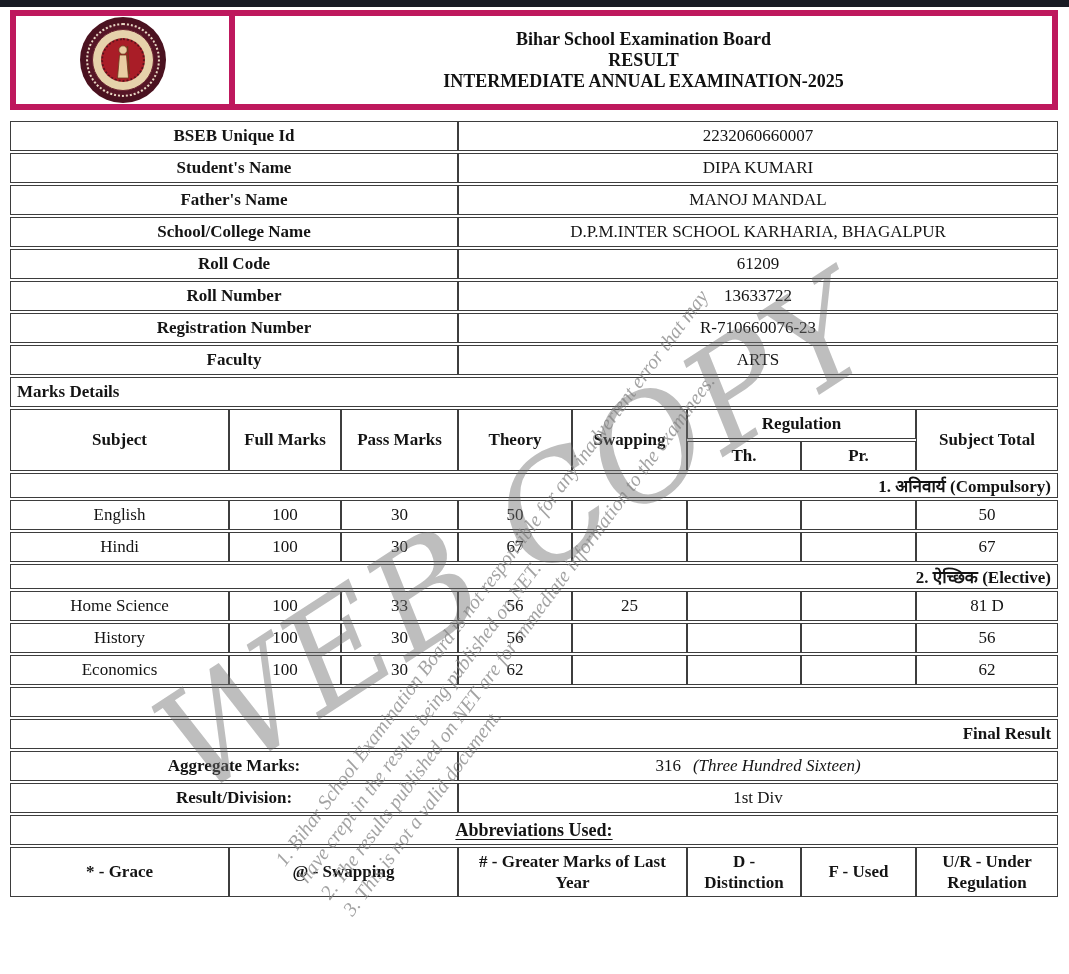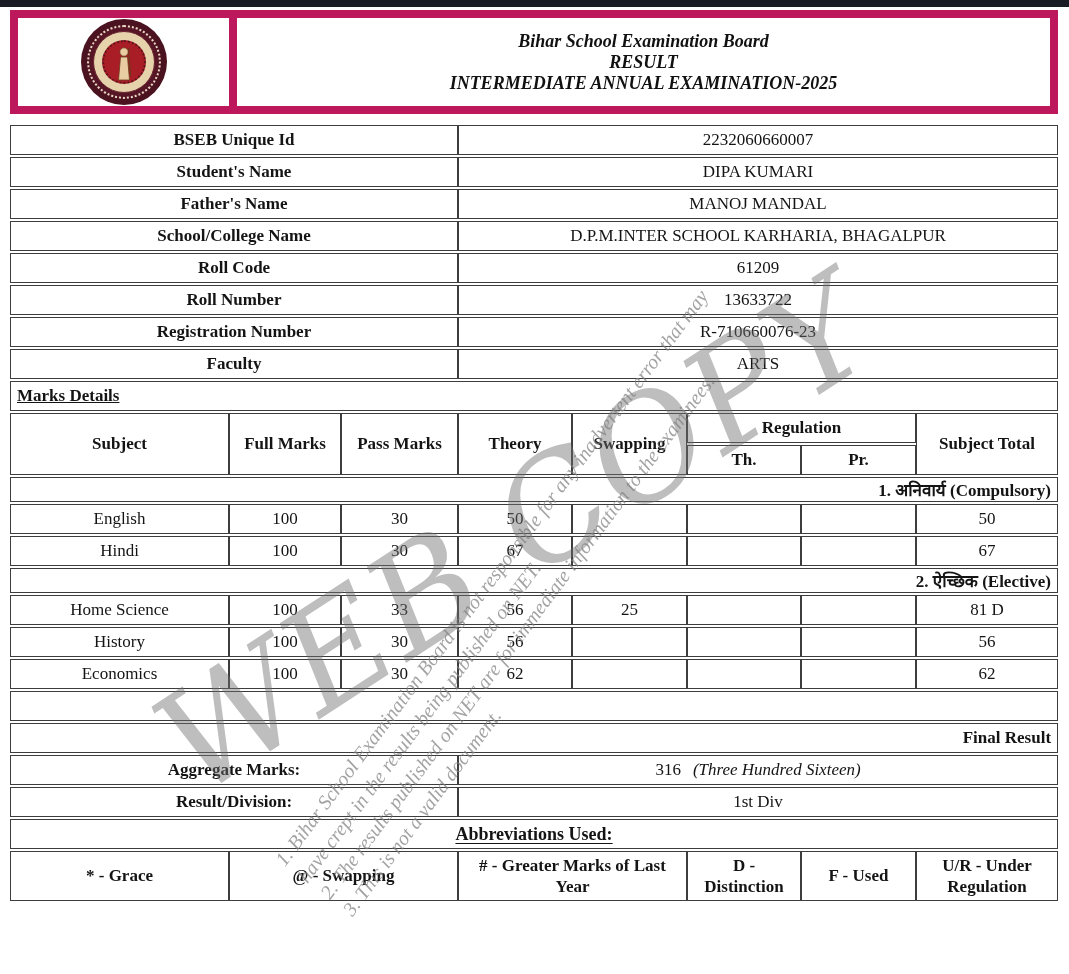--- a/index.html
+++ b/index.html
@@ -3,21 +3,21 @@
 <meta charset="utf-8">
 <style>
   html,body{margin:0;padding:0;background:#ffffff;}
   .page{position:relative;width:1069px;height:974px;background:#ffffff;overflow:hidden;
         font-family:"Liberation Serif", serif;color:#141414;}
   .topbar{position:absolute;left:0;top:0;width:1069px;height:7px;background:#181b24;}
   .content{position:absolute;left:10px;top:10px;width:1048px;}
 
   
   table.header-tbl{border-collapse:collapse;table-layout:fixed;width:1048px;}
-  table.header-tbl td{border:8px solid #be185d;vertical-align:middle;box-sizing:border-box;font-style:italic;}
+  table.header-tbl td{border:6px solid #be185d;vertical-align:middle;box-sizing:border-box;}
   td.logo-cell{width:219px;height:87px;text-align:center;}
   td.title-cell{text-align:center;}
   .title-line{font-weight:bold;font-size:18px;line-height:21px;color:#111;}
 
   
   .seal{width:86px;height:86px;border-radius:50%;background:#4b1220;margin:0 auto;
         display:flex;align-items:center;justify-content:center;}
   .seal-r1{width:74px;height:74px;border-radius:50%;border:2px dotted #e8d9c4;background:#561626;
         display:flex;align-items:center;justify-content:center;box-sizing:border-box;}
   .seal-r2{width:62px;height:62px;border-radius:50%;background:#e6d2ab;border:1px solid #6b2430;
@@ -25,21 +25,21 @@
   .seal-core{width:44px;height:44px;border-radius:50%;background:#a91d27;border:2px dotted #5c131d;
         display:flex;align-items:flex-end;justify-content:center;box-sizing:border-box;overflow:hidden;}
 
   
   table.main-tbl{margin-top:9px;border-collapse:separate;border-spacing:0 2px;table-layout:fixed;width:1048px;}
   table.main-tbl td{border:1px solid #3d3d3d;box-sizing:border-box;font-size:17px;
         padding:0 6px;text-align:center;vertical-align:middle;color:#141414;}
   tr.dr td{height:30px;}
   td.lb{text-align:left;font-weight:bold;}
   td.vl{text-align:left;padding-left:9px;}
-  tr.sec td{height:30px;text-align:left;font-weight:bold;text-decoration:underline;}
+  tr.sec td{height:30px;text-align:left;font-weight:bold;}
   tr.hd td{height:30px;font-weight:bold;}
   td.hsubj{text-align:left;}
   tr.gsec td{height:24px;text-align:right;font-weight:bold;padding-left:17px;
         font-family:"Liberation Serif","DejaVu Sans",serif;}
   tr.subj td{height:30px;}
   td.sn{text-align:left;}
   tr.empty td{height:30px;}
   tr.finalr td{height:30px;text-align:right;font-weight:bold;}
   tr.abbr-title td{height:30px;font-weight:bold;font-size:18px;}
   tr.abbr-title span{text-decoration:underline;text-underline-offset:3px;}

